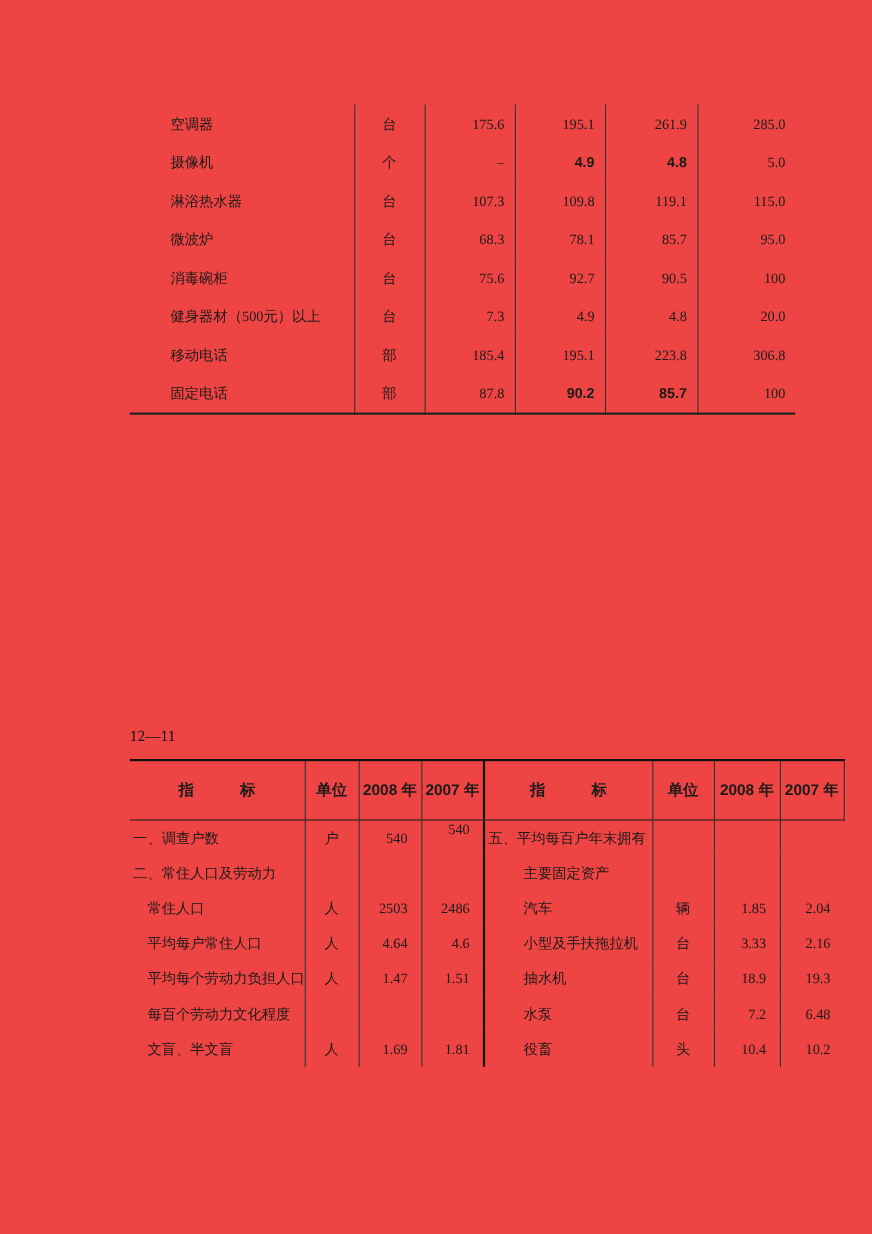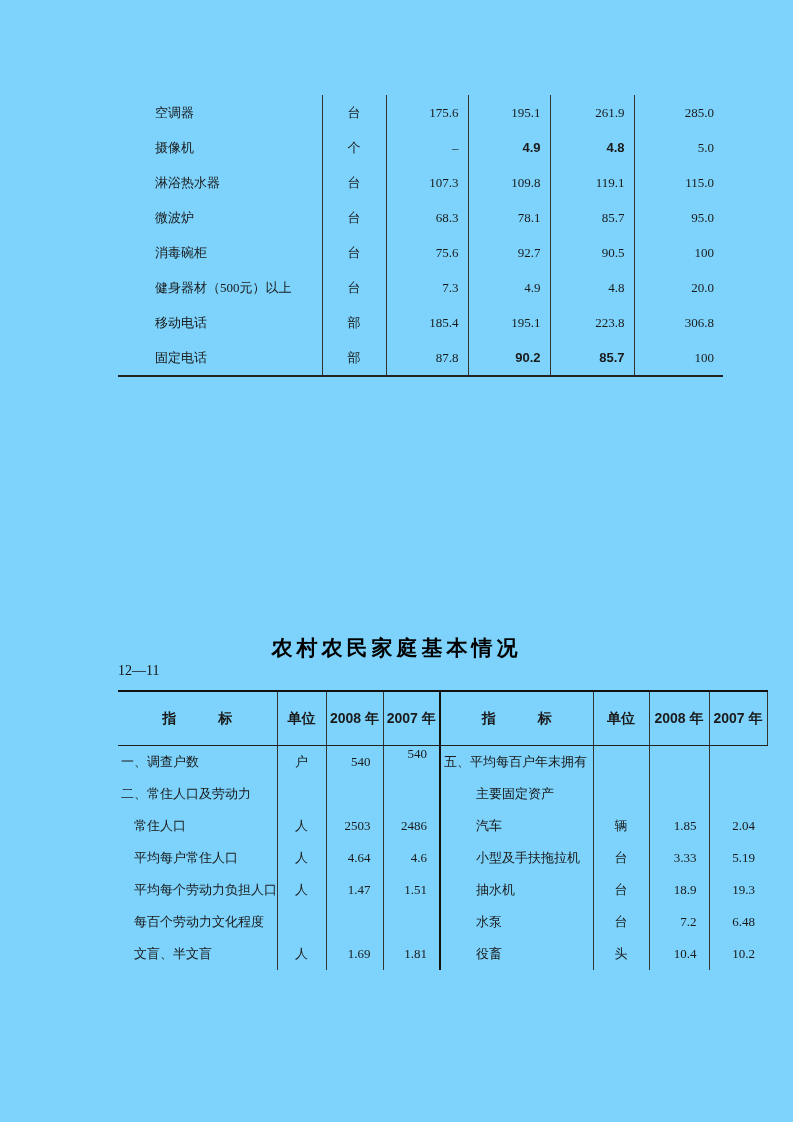--- a/index.html
+++ b/index.html
@@ -1,17 +1,17 @@
 <!DOCTYPE html>
 <html><head>
 <meta charset="utf-8">
 <style>
   html,body { margin:0; padding:0; background:#888; }
   .page {
-    position:relative; width:793px; height:1122px; background:#7dd3fc;
+    position:relative; width:793px; height:1122px; background:#ef4444;
     margin:0 auto; overflow:hidden;
     font-family:"Liberation Serif","DejaVu Serif",serif; color:#1a1a1a;
   }
   table { border-collapse:collapse; table-layout:fixed; }
 
   
   .top-table-wrap { position:absolute; left:118px; top:95px; width:605px; }
   table.tt { width:605px; border-bottom:2px solid #222; }
   table.tt td {
     height:35px; font-size:13px; vertical-align:middle;
@@ -136,21 +136,20 @@
             <td class="unit">部</td>
             <td class="val">87.8</td>
             <td class="val bold">90.2</td>
             <td class="val bold">85.7</td>
             <td class="val">100</td>
           </tr>
         </tbody>
     </table>
   </div>
 
-  <div class="section-title">农村农民家庭基本情况</div>
   <div class="table-number">12—11</div>
 
   <div class="bottom-table-wrap">
     <table class="bt">
       <colgroup>
         <col style="width:159px">
           <col style="width:49px">
           <col style="width:57px">
           <col style="width:57px">
         <col style="width:153px">
@@ -202,21 +201,21 @@
             <td class="val lastcol">2.04</td>
           </tr>
           <tr>
             <td class="ind1">平均每户常住人口</td>
             <td class="unit">人</td>
             <td class="val">4.64</td>
             <td class="val mid">4.6</td>
             <td class="ind2">小型及手扶拖拉机</td>
             <td class="unit">台</td>
             <td class="val">3.33</td>
-            <td class="val lastcol">5.19</td>
+            <td class="val lastcol">2.16</td>
           </tr>
           <tr>
             <td class="ind1">平均每个劳动力负担人口</td>
             <td class="unit">人</td>
             <td class="val">1.47</td>
             <td class="val mid">1.51</td>
             <td class="ind2">抽水机</td>
             <td class="unit">台</td>
             <td class="val">18.9</td>
             <td class="val lastcol">19.3</td>

